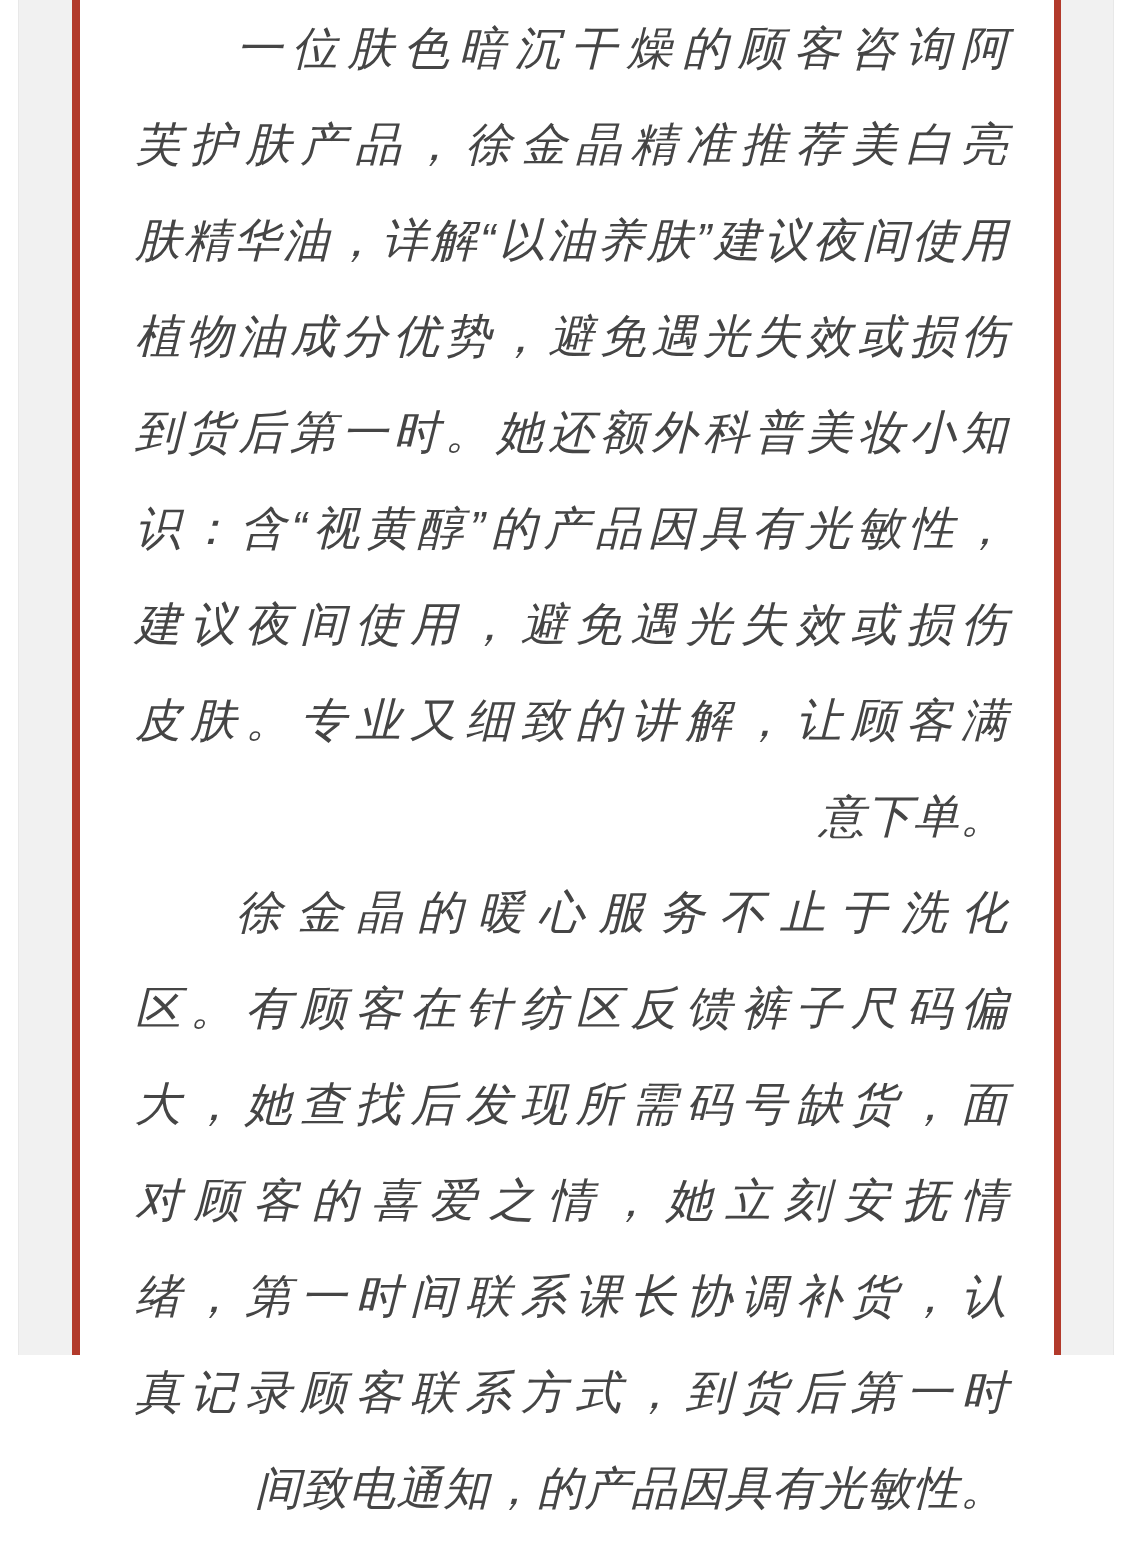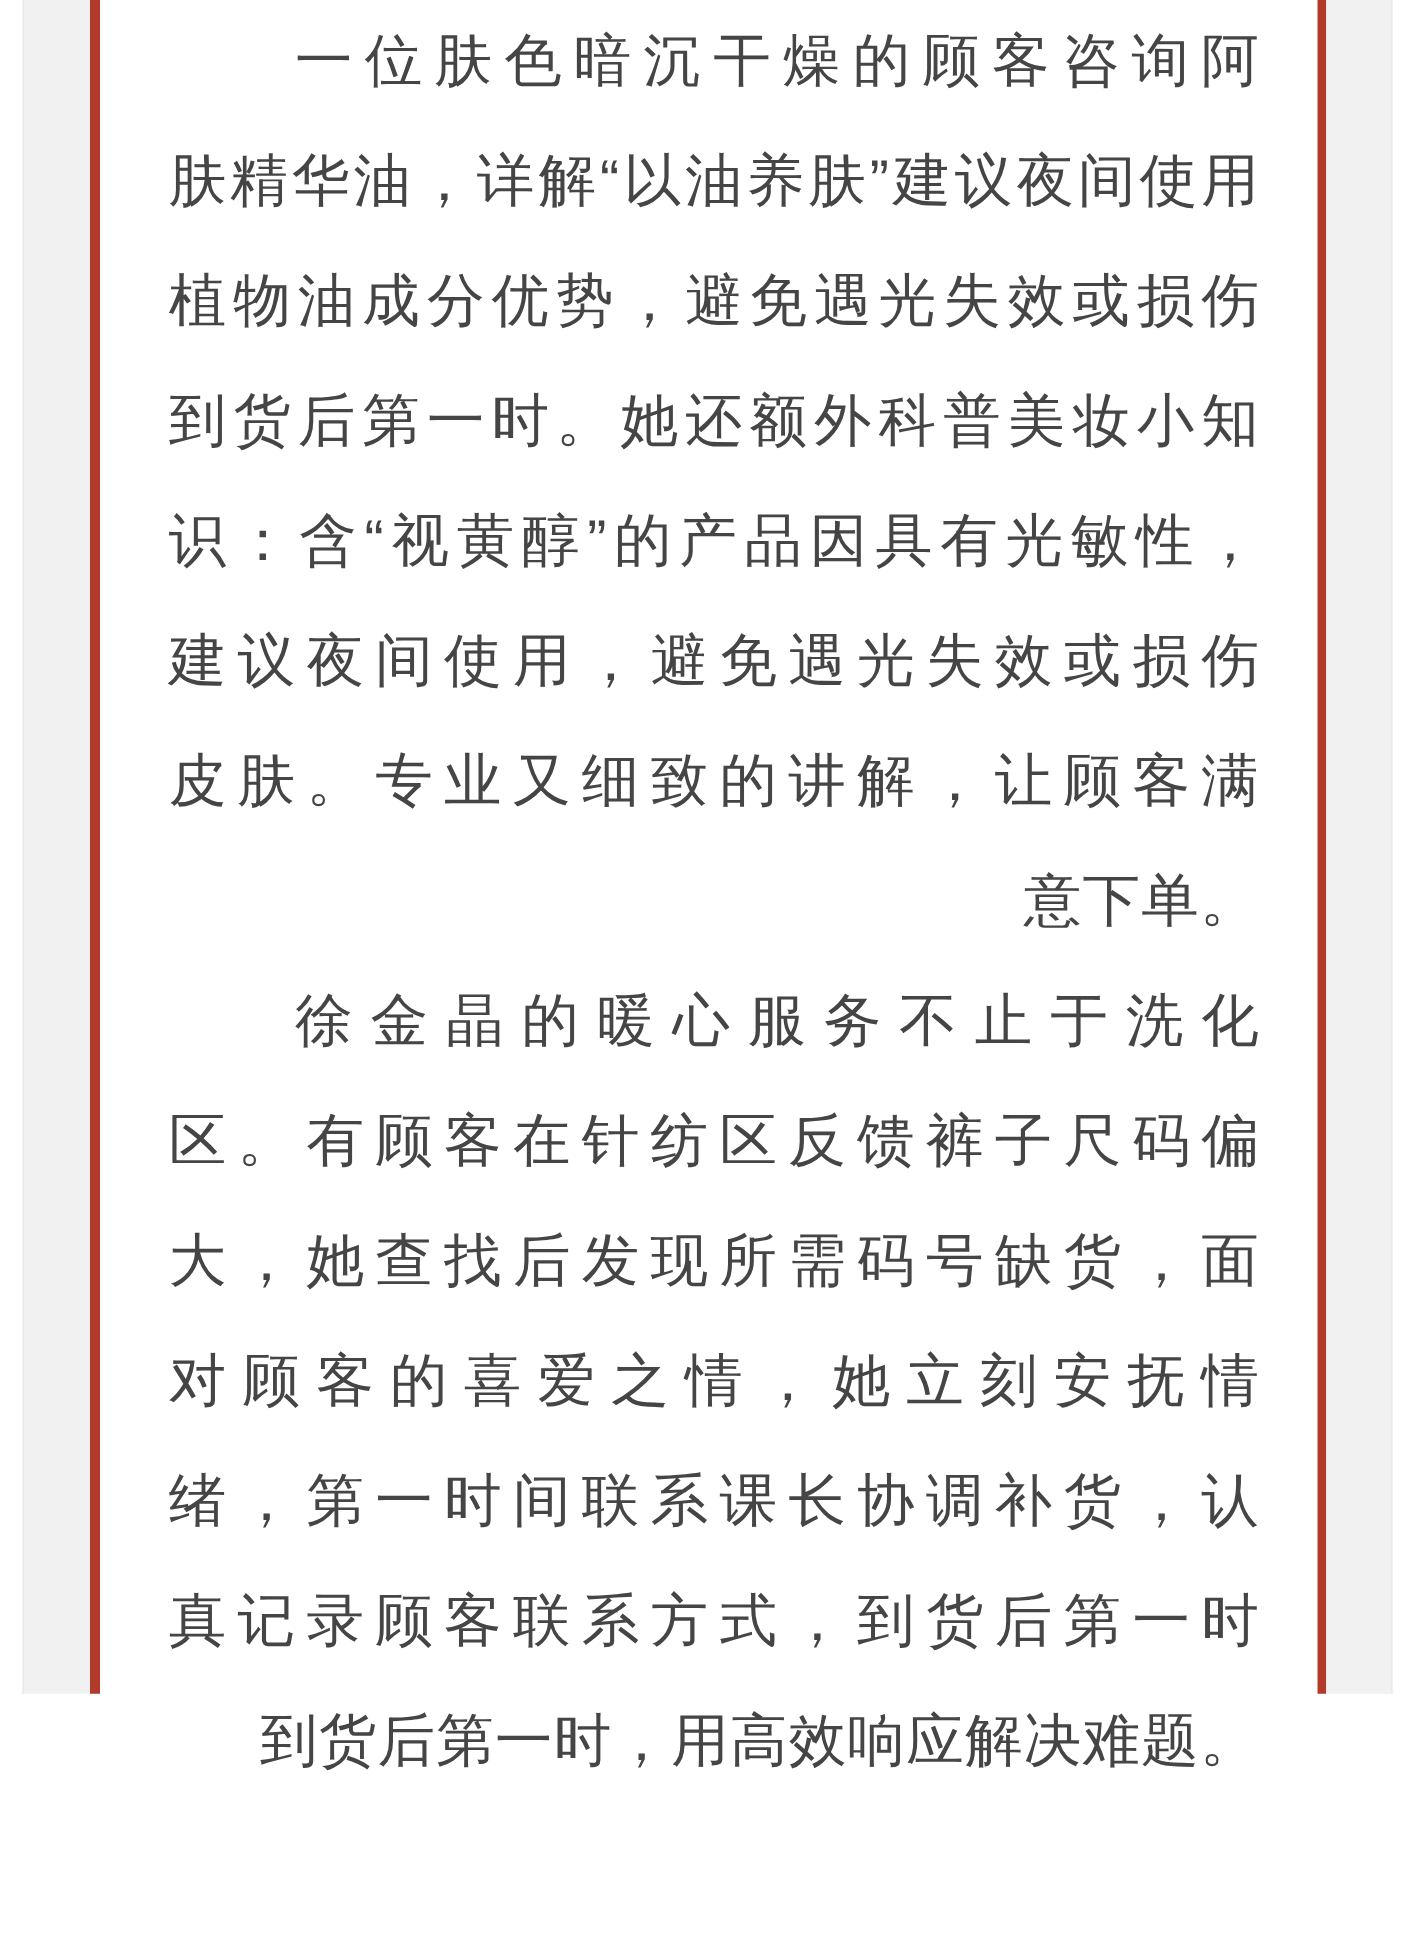--- a/index.html
+++ b/index.html
@@ -15,20 +15,21 @@
     height: 1548px;
     background: var(--background);
     overflow: hidden;
     font-family: "Liberation Sans", sans-serif;
   }
   .page {
     position: relative;
     width: 1130px;
     height: 1355px;
     background: var(--background);
+    font-style: italic;
   }
   .gutter {
     position: absolute;
     top: 0;
     height: 100%;
     background: var(--gutter-gray);
   }
   .gutter-left  { left: 18px;  width: 54px; border-left: 1px solid var(--gutter-seam); }
   .gutter-right { left: 1061px; width: 53px; border-right: 1px solid var(--gutter-seam); }
   .vline {
@@ -81,28 +82,29 @@
 <div class="page">
   <div class="gutter gutter-left"></div>
   <div class="vline vline-left"></div>
   <div class="content-panel"></div>
   <div class="vline vline-right"></div>
   <div class="gutter gutter-right"></div>
 
   <div class="article">
 
   <div class="line indent fill">一位肤色暗沉干燥的顾客咨询阿</div>
+      <div class="line fill">芙护肤产品，徐金晶精准推荐美白亮</div>
       <div class="line fill">肤精华油，详解“以油养肤”建议夜间使用</div>
       <div class="line fill">植物油成分优势，避免遇光失效或损伤</div>
       <div class="line fill">到货后第一时。她还额外科普美妆小知</div>
       <div class="line fill">识：含“视黄醇”的产品因具有光敏性，</div>
       <div class="line fill">建议夜间使用，避免遇光失效或损伤</div>
       <div class="line fill">皮肤。专业又细致的讲解，让顾客满</div>
       <div class="line tail">意下单。</div>
       <div class="line indent fill">徐金晶的暖心服务不止于洗化</div>
       <div class="line fill">区。有顾客在针纺区反馈裤子尺码偏</div>
       <div class="line fill">大，她查找后发现所需码号缺货，面</div>
       <div class="line fill">对顾客的喜爱之情，她立刻安抚情</div>
       <div class="line fill">绪，第一时间联系课长协调补货，认</div>
       <div class="line fill">真记录顾客联系方式，到货后第一时</div>
-      <div class="line tail">到货后第一时，用高效响应解决难题。</div>
+      <div class="line tail">间致电通知，的产品因具有光敏性。</div>
     </div>
 </div>
 
 </body></html>

